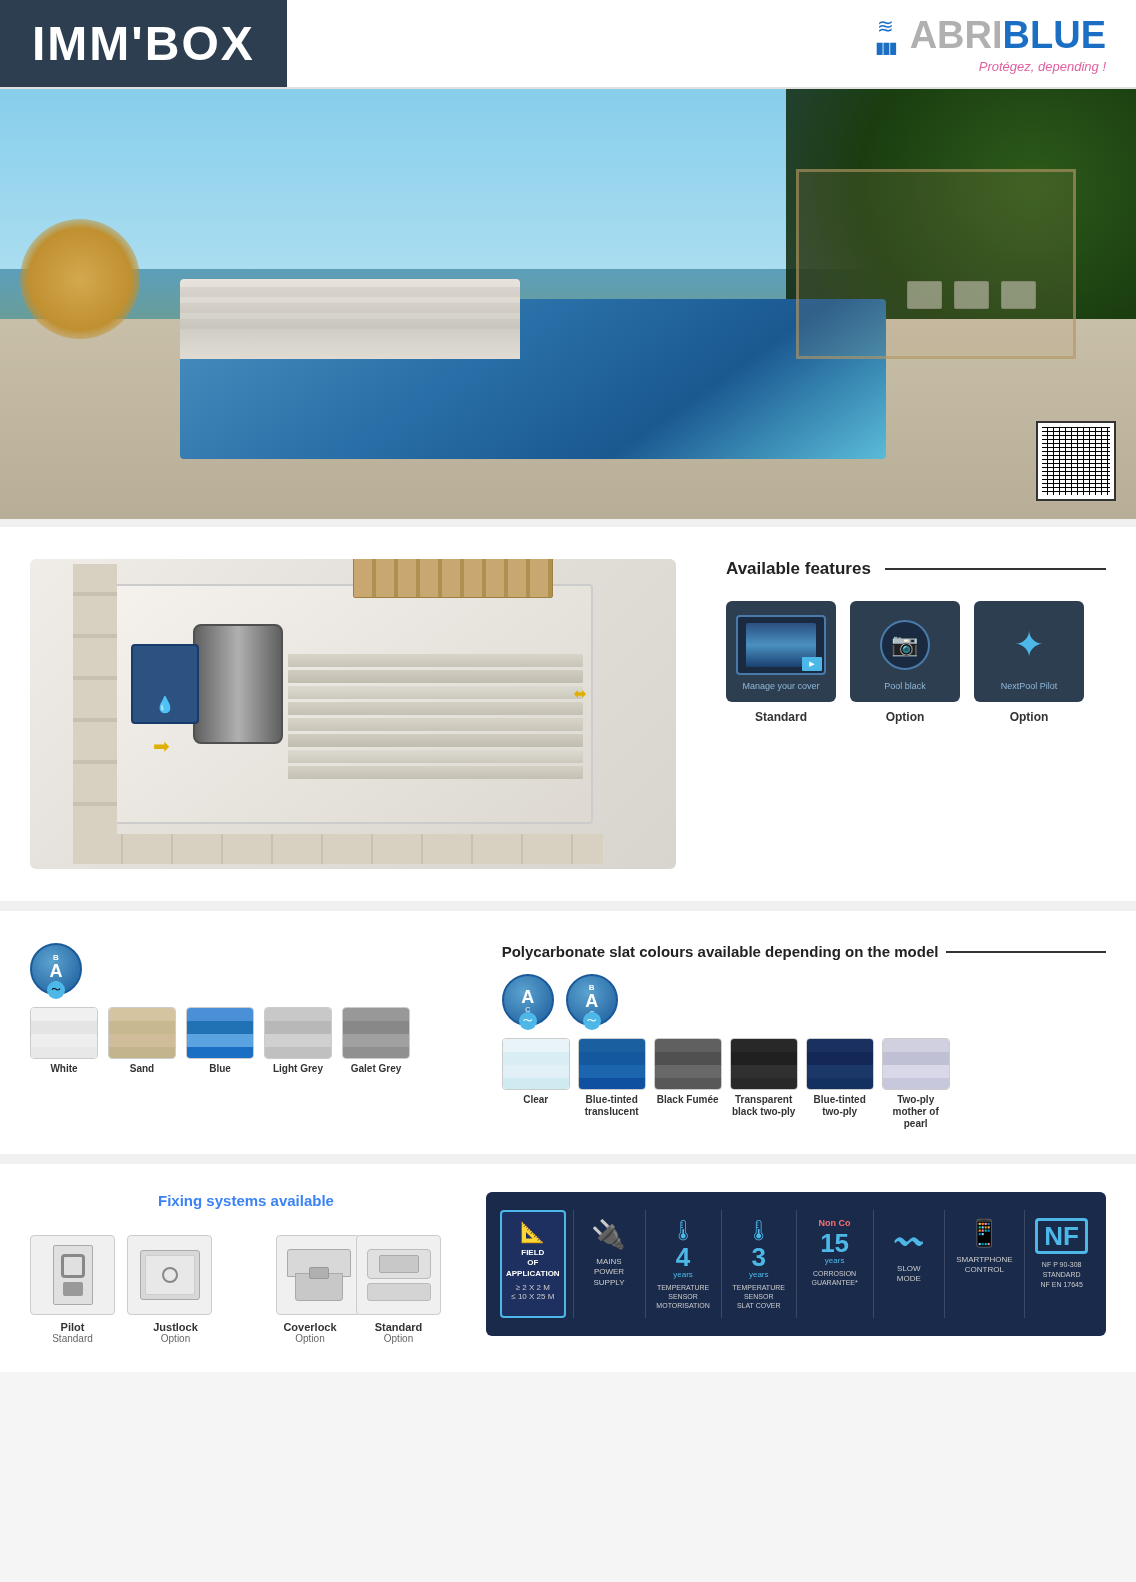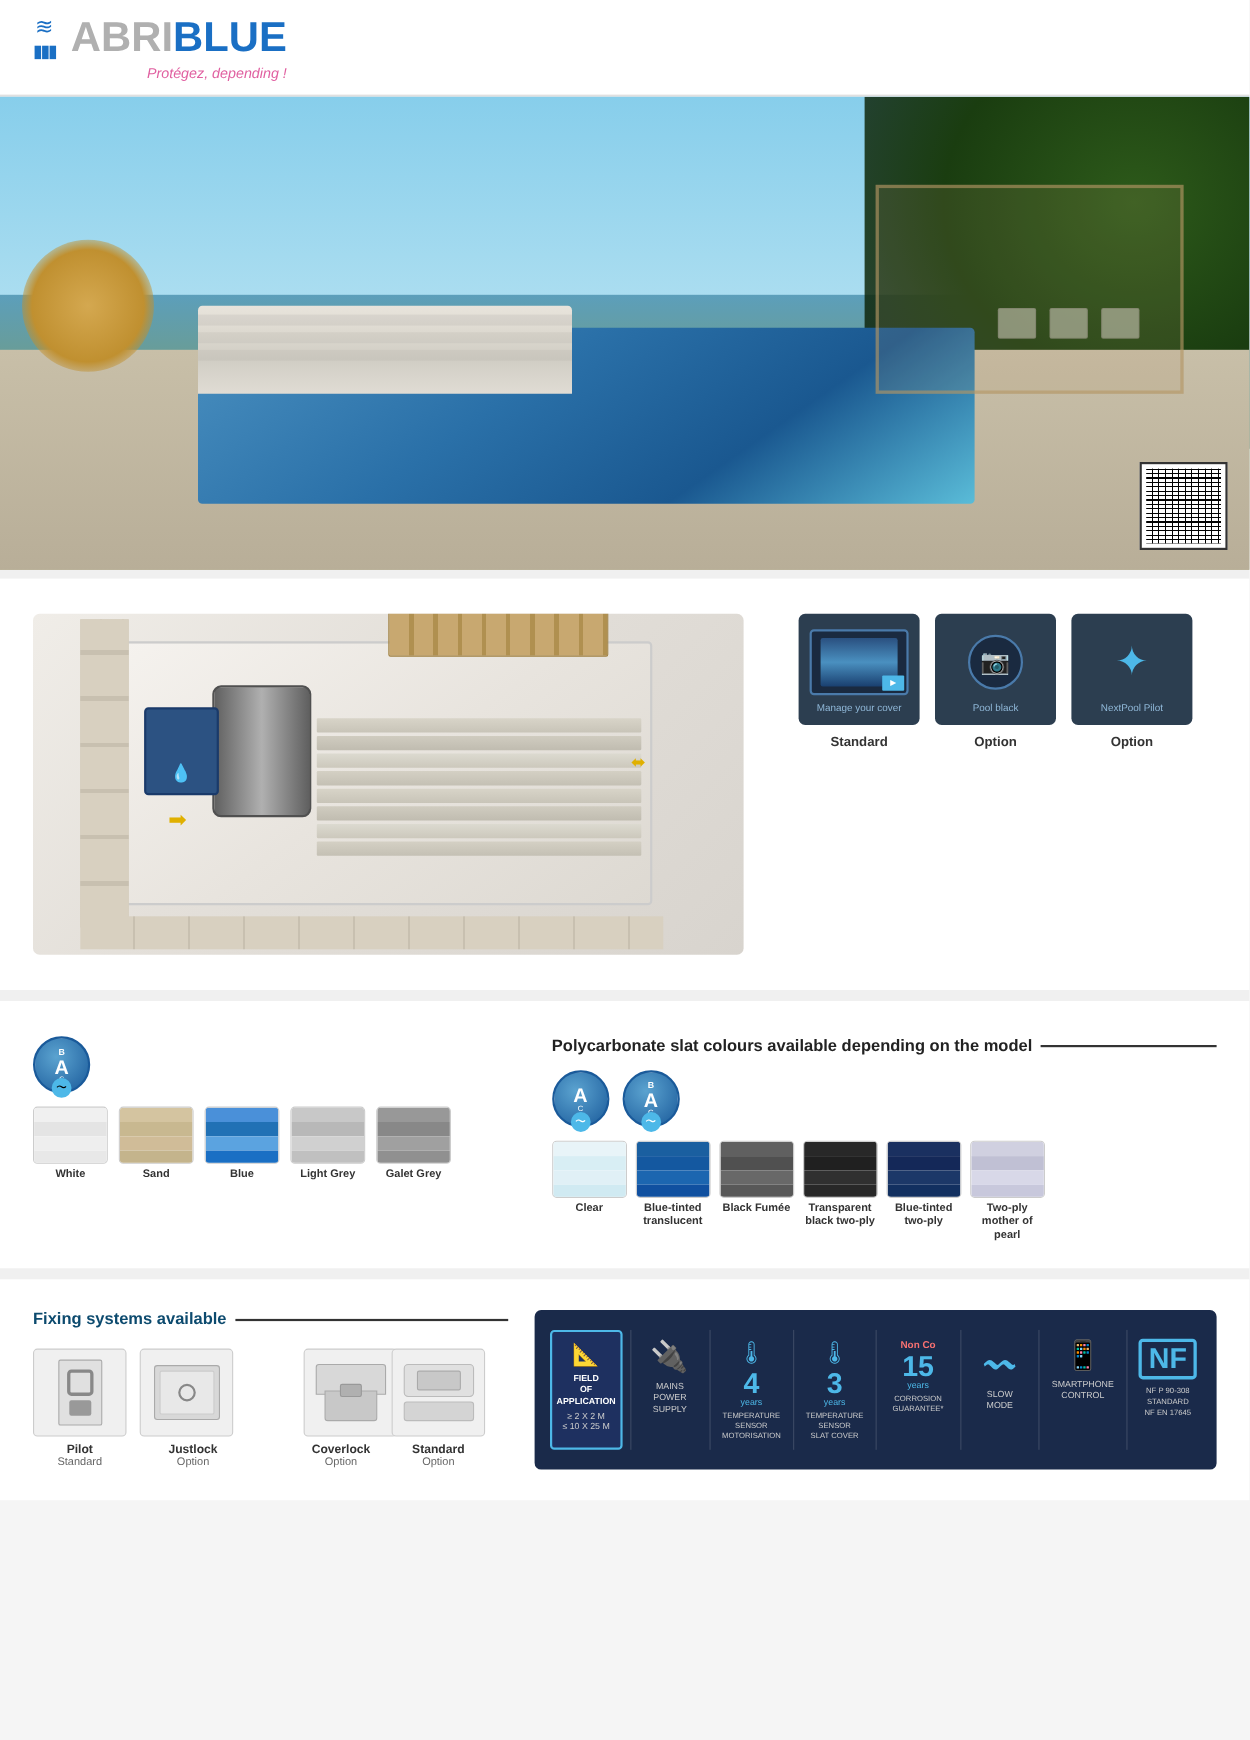--- a/index.html
+++ b/index.html
@@ -2,20 +2,23 @@
 <html><head>
   <meta charset="utf-8">
   <style>
     * { box-sizing: border-box; margin: 0; padding: 0; }
     body { font-family: Arial, sans-serif; background: #f5f5f5; width: 1136px; }
   </style>
 </head>
 <body>
 
 <div style="display:flex; align-items:stretch; justify-content:space-between; background:#fff; border-bottom: 2px solid #e0e0e0;">
+  <div style="background:#2c3e50; padding:16px 32px; display:flex; align-items:center;">
+    <span style="font-size:48px; font-weight:900; color:#fff; letter-spacing:2px; font-family:Arial,sans-serif;">IMM'BOX</span>
+  </div>
   <div style="padding:12px 30px; display:flex; flex-direction:column; align-items:flex-end; justify-content:center;">
     <div style="display:flex; align-items:center; gap:8px;">
       <div style="display:flex; flex-direction:column; align-items:center; margin-right:6px;">
         <span style="font-size:20px; color:#1a6fc4;">≋</span>
         <span style="font-size:16px; color:#1a6fc4; letter-spacing:-2px;">▮▮▮</span>
       </div>
       <span style="font-size:38px; font-weight:900; font-family:Arial,sans-serif;">
         <span style="color:#b0b0b0;">ABRI</span><span style="color:#1a6fc4;">BLUE</span>
       </span>
     </div>
@@ -86,20 +89,24 @@
         <div style="position:absolute; right:6px; top:100px; font-size:16px; color:#e0b000;">⬌</div>
 
         <div style="position:absolute; left:-40px; top:-20px; width:44px; height:280px; background:repeating-linear-gradient(0deg, #d8d0c0 0px, #d8d0c0 38px, #c8c0b0 38px, #c8c0b0 42px), repeating-linear-gradient(90deg, #d0c8b8 0px, #d0c8b8 18px, #c0b8a8 18px, #c0b8a8 20px);"></div>
 
         <div style="position:absolute; bottom:-20px; left:-40px; right:-10px; height:30px; background:repeating-linear-gradient(90deg, #d8d0c0 0px, #d8d0c0 48px, #c8c0b0 48px, #c8c0b0 50px);"></div>
       </div>
     </div>
   </div>
 
   <div style="width:380px;">
+    <div style="font-size:17px; font-weight:700; color:#222; margin-bottom:22px; display:flex; align-items:center; gap:10px;">
+      <span>Available features</span>
+      <div style="flex:1; height:2px; background:#333; margin-left:4px;"></div>
+    </div>
     <div style="display:flex; gap:14px; flex-wrap:wrap;">
 
       <div style="text-align:center;">
         <div style="width:110px; background:#2c3e50; border-radius:6px; padding:14px 8px 10px; color:#fff; text-align:center;">
           <div style="width:90px; height:60px; margin:0 auto 6px; background:#1a2a40; border-radius:4px; border:2px solid #4a7aaa; display:flex; align-items:center; justify-content:center; position:relative;">
             <div style="width:70px; height:44px; background:linear-gradient(180deg, #2a5080 0%, #4a90c0 50%, #1a4070 100%); border-radius:2px;"></div>
             <div style="position:absolute; bottom:2px; right:2px; width:20px; height:14px; background:#4db8e8; border-radius:1px; font-size:7px; color:#fff; display:flex; align-items:center; justify-content:center;">▶</div>
           </div>
           <div style="font-size:9px; color:#90b8d8; line-height:1.2;">Manage your cover</div>
         </div>
@@ -288,21 +295,21 @@
         </div>
         <div style="font-size:10px; color:#333; font-weight:600; margin-top:4px; line-height:1.2;">Two-ply mother of pearl</div>
       </div>
     </div>
   </div>
 </div>
 
 <div style="display:flex; background:#fff; padding:28px 30px; gap:24px; border-top:10px solid #f0f0f0; align-items:flex-start;">
 
   <div style="flex:1;">
-    <div style="font-size:15px; font-weight:700; color:#0c4a6e; margin-bottom:18px; display:flex; align-items:center; gap:8px;">
+    <div style="font-size:15px; font-weight:700; color:#3b82f6; margin-bottom:18px; display:flex; align-items:center; gap:8px;flex-direction:column;">
       <span>Fixing systems available</span>
       <div style="flex:1; height:2px; background:#333;"></div>
     </div>
     <div style="display:flex; gap:12px;">
 
       <div style="width:85px; text-align:center;">
         <div style="width:85px; height:80px; background:#f0f0f0; border-radius:4px; border:1px solid #ccc; margin-bottom:6px; display:flex; align-items:center; justify-content:center; overflow:hidden; position:relative;">
           <div style="width:40px; height:60px; background:#e0e0e0; border-radius:2px; border:1px solid #aaa; position:relative;">
             <div style="position:absolute; top:8px; left:50%; transform:translateX(-50%); width:24px; height:24px; border:3px solid #888; border-radius:4px;"></div>
             <div style="position:absolute; bottom:8px; left:50%; transform:translateX(-50%); width:20px; height:14px; background:#999; border-radius:2px;"></div>

